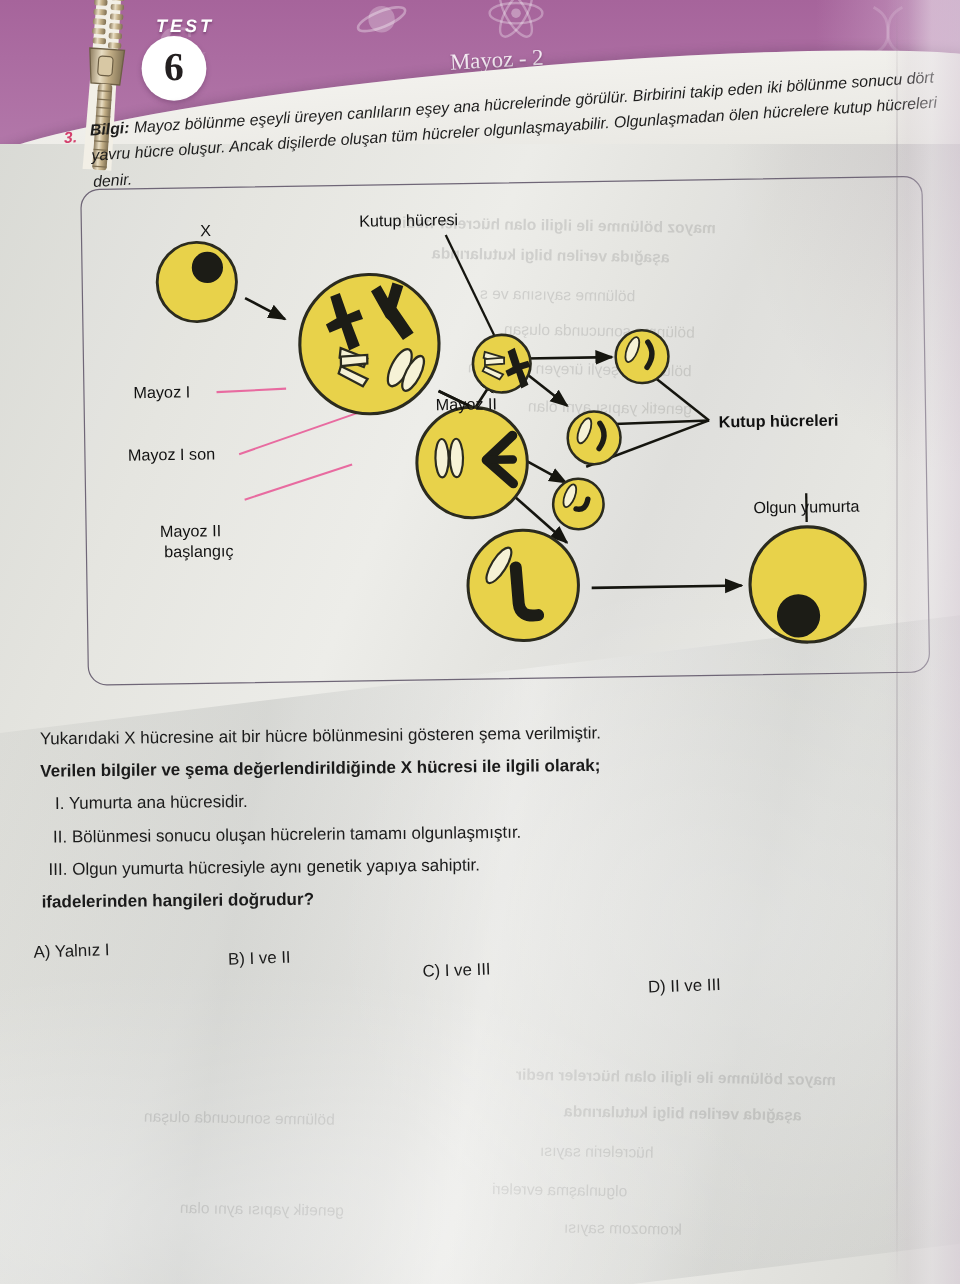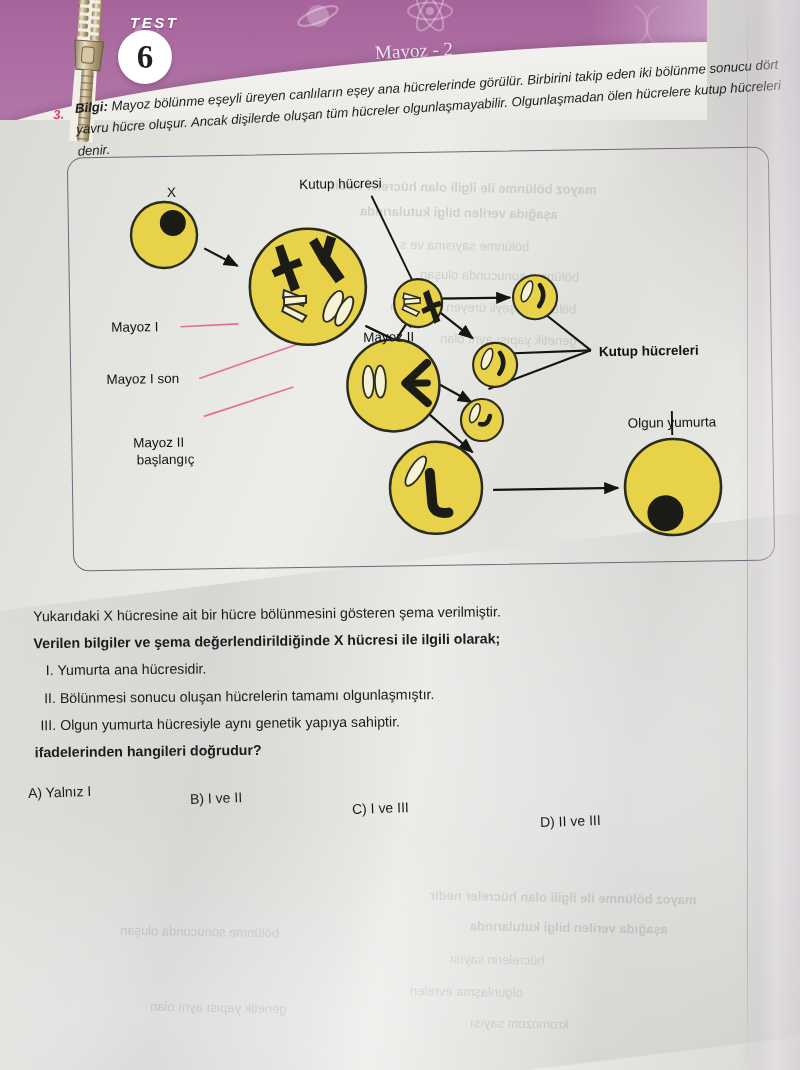--- a/index.html
+++ b/index.html
@@ -25,21 +25,21 @@
     transform:rotate(-7deg);pointer-events:none;
   }
   .shadow-corner{
     position:absolute;right:-60px;top:-20px;width:260px;height:420px;
     background:radial-gradient(ellipse at 80% 20%, rgba(150,140,150,.30), rgba(150,140,150,0) 70%);
     pointer-events:none;
   }
 
   
   #header-band{
-    position:absolute;left:0;top:0;width:707px;height:120px;
+    position:absolute;left:0;top:0;width:800px;height:120px;
     background:
       linear-gradient(180deg,#a6649b 0%,#ab6ca1 40%,#b277a9 100%);
     overflow:hidden;
   }
   #header-band:after{ 
     content:"";position:absolute;left:-40px;top:58px;width:900px;height:150px;
     background:linear-gradient(180deg,#f2f1ed 0%,#e9e8e3 55%,#ddddd8 100%);
     border-radius:60% 42% 0 0 / 60px 36px 0 0;
     transform:rotate(-4.4deg);
     box-shadow:0 -3px 7px rgba(80,50,80,.22);

